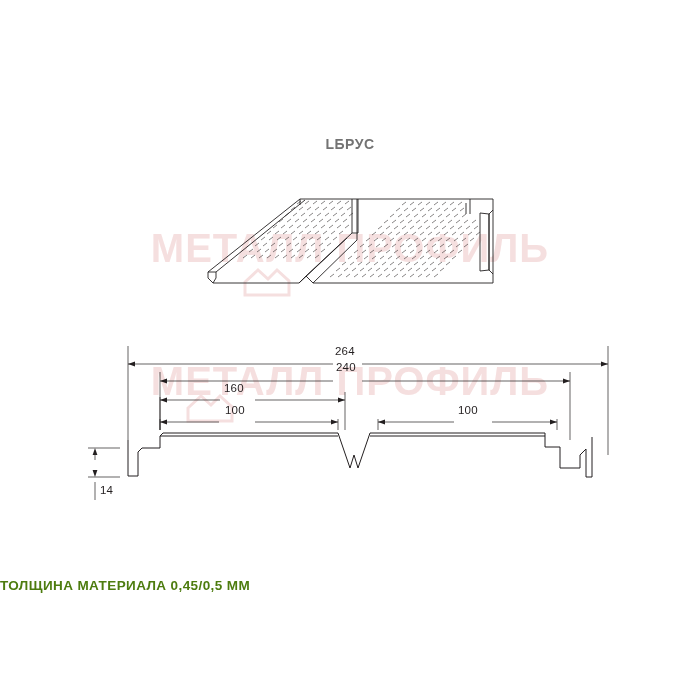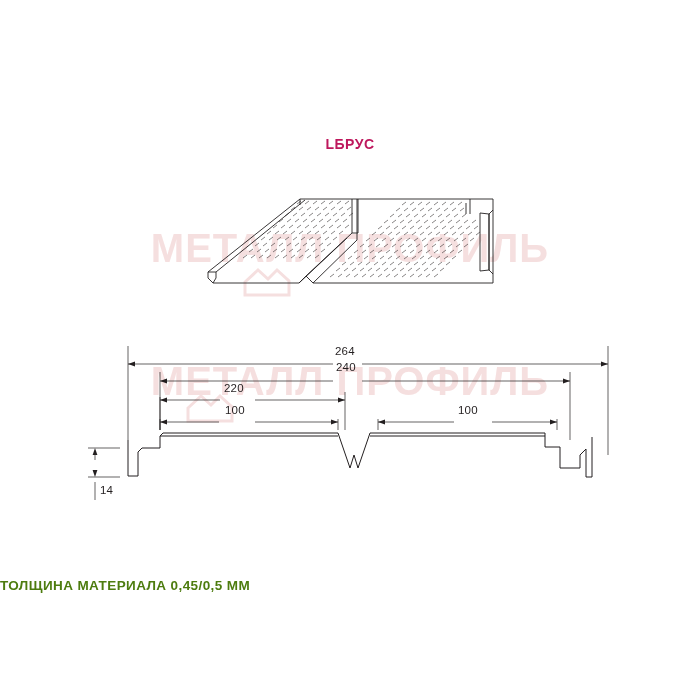--- a/index.html
+++ b/index.html
@@ -33,21 +33,21 @@
   }
   .subtitle {
     position: absolute;
     top: 136px;
     left: 0;
     width: 700px;
     text-align: center;
     font-size: 14px;
     font-weight: bold;
     letter-spacing: 0.5px;
-    color: #be185d;
+    color: #737373;
   }
   .footer {
     position: absolute;
     top: 578px;
     left: 0;
     width: 700px;
     text-align: left;
     font-size: 13.5px;
     font-weight: bold;
     letter-spacing: 0.4px;
@@ -209,20 +209,20 @@
         <path d="M378 422 l7 -2.4 l0 4.8 z"></path>
         <path d="M557 422 l-7 -2.4 l0 4.8 z"></path>
         <path d="M95 448 l-2.4 7 l4.8 0 z"></path>
         <path d="M95 477 l-2.4 -7 l4.8 0 z"></path>
       </g>
     </g>
   </svg>
 
   <div class="dim-label" style="left:335px; top:345px;">264</div>
   <div class="dim-label" style="left:336px; top:345px;margin-top:16px;">240</div>
-  <div class="dim-label" style="left:224px; top:382px;">220</div>
+  <div class="dim-label" style="left:224px; top:382px;">160</div>
   <div class="dim-label" style="left:225px; top:404px;">100</div>
   <div class="dim-label" style="left:458px; top:404px;">100</div>
   <div class="dim-label" style="left:100px; top:484px;">14</div>
 
   <div class="footer">ТОЛЩИНА МАТЕРИАЛА 0,45/0,5 ММ</div>
 
 </div>
 
 </body></html>

